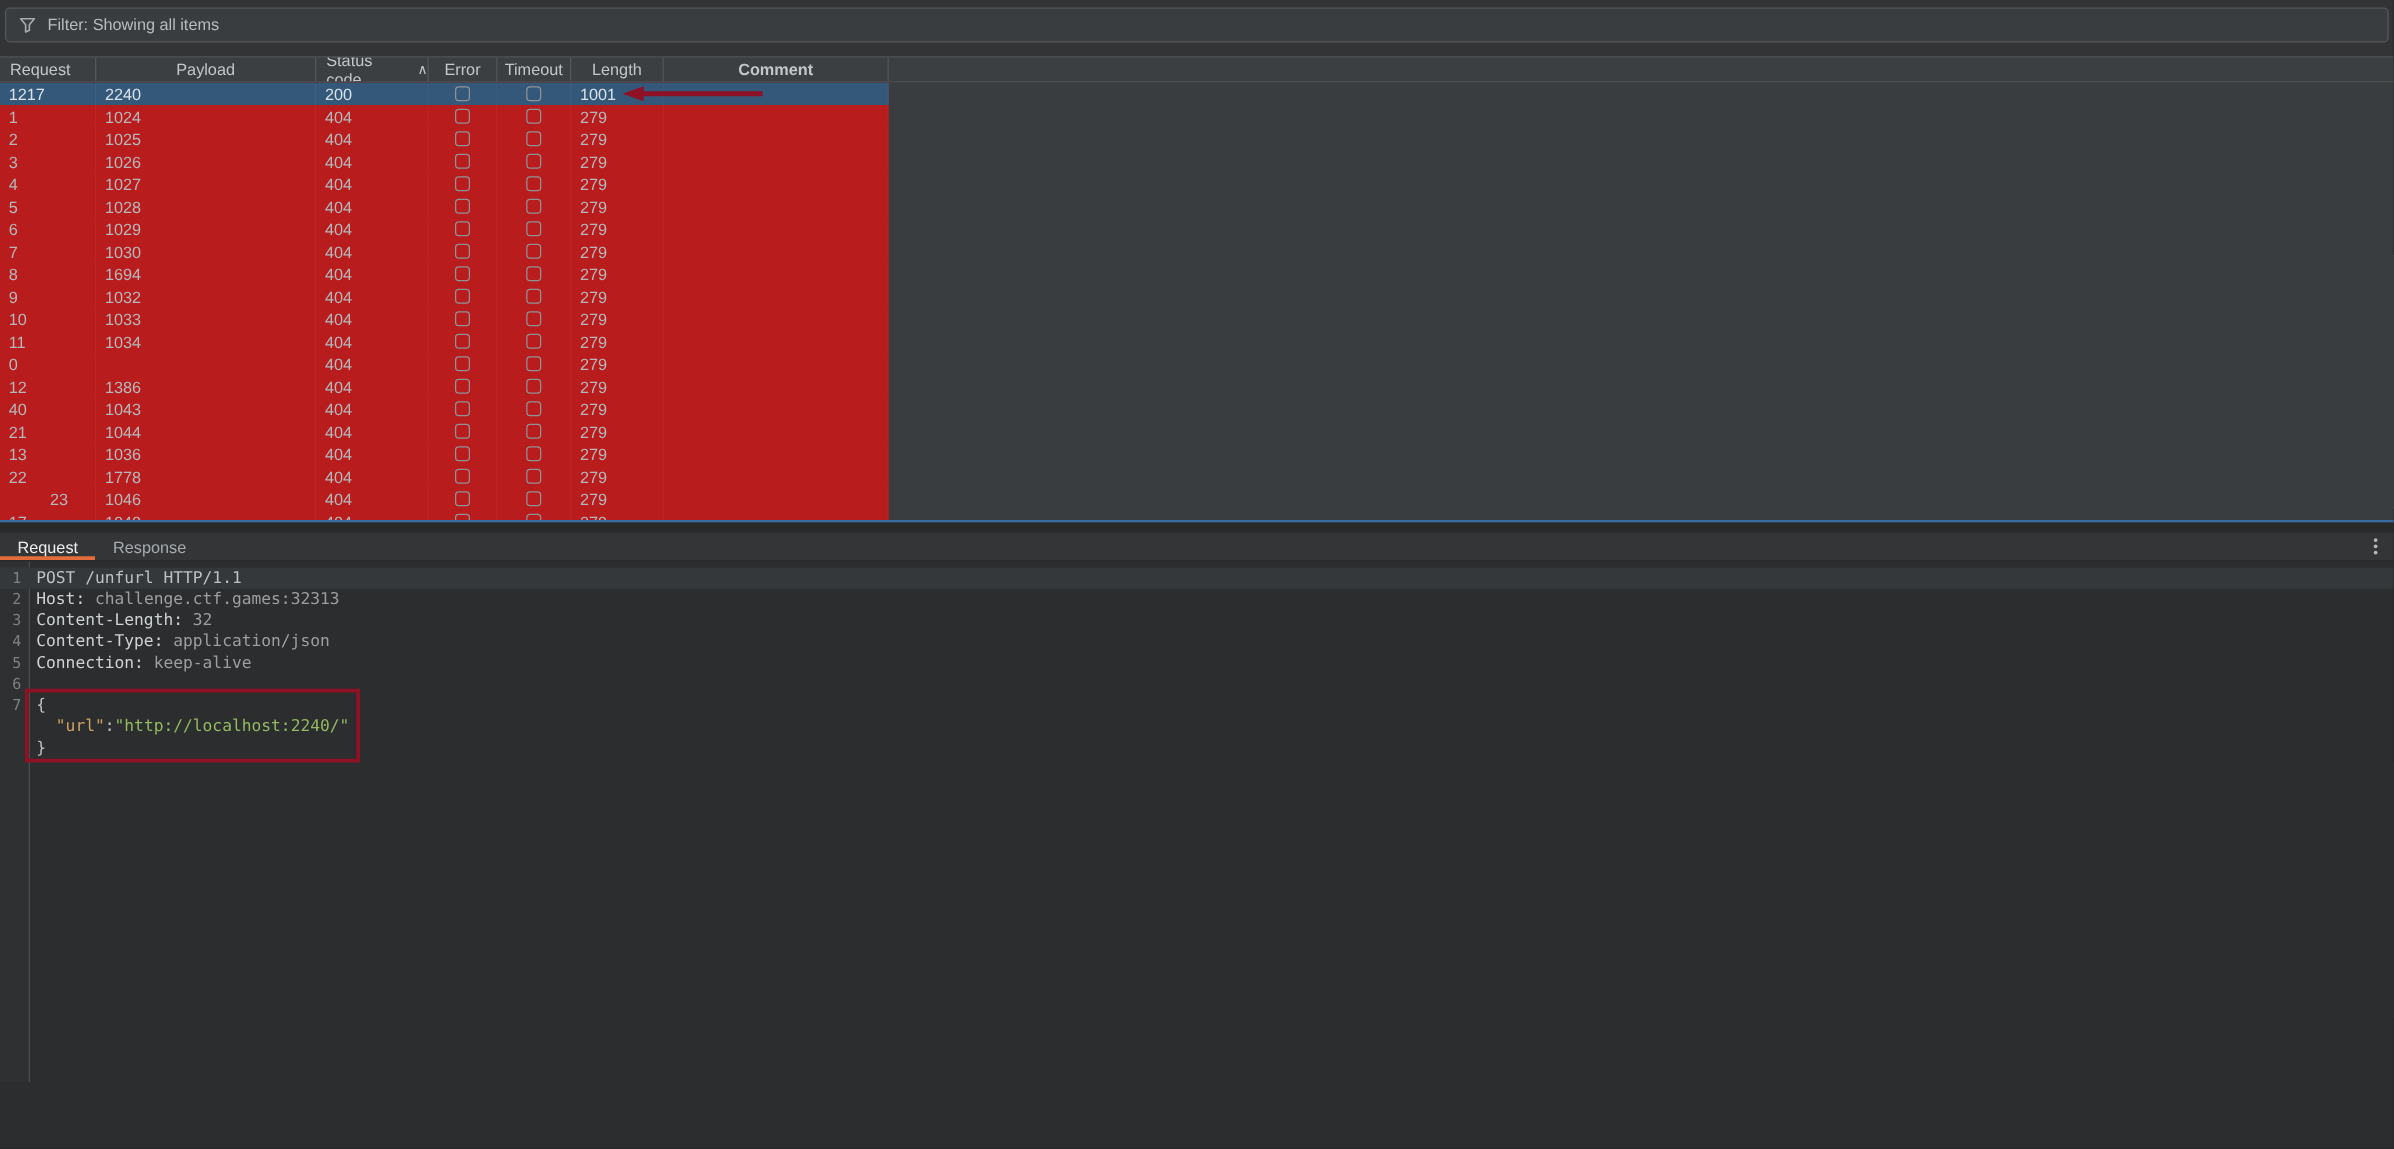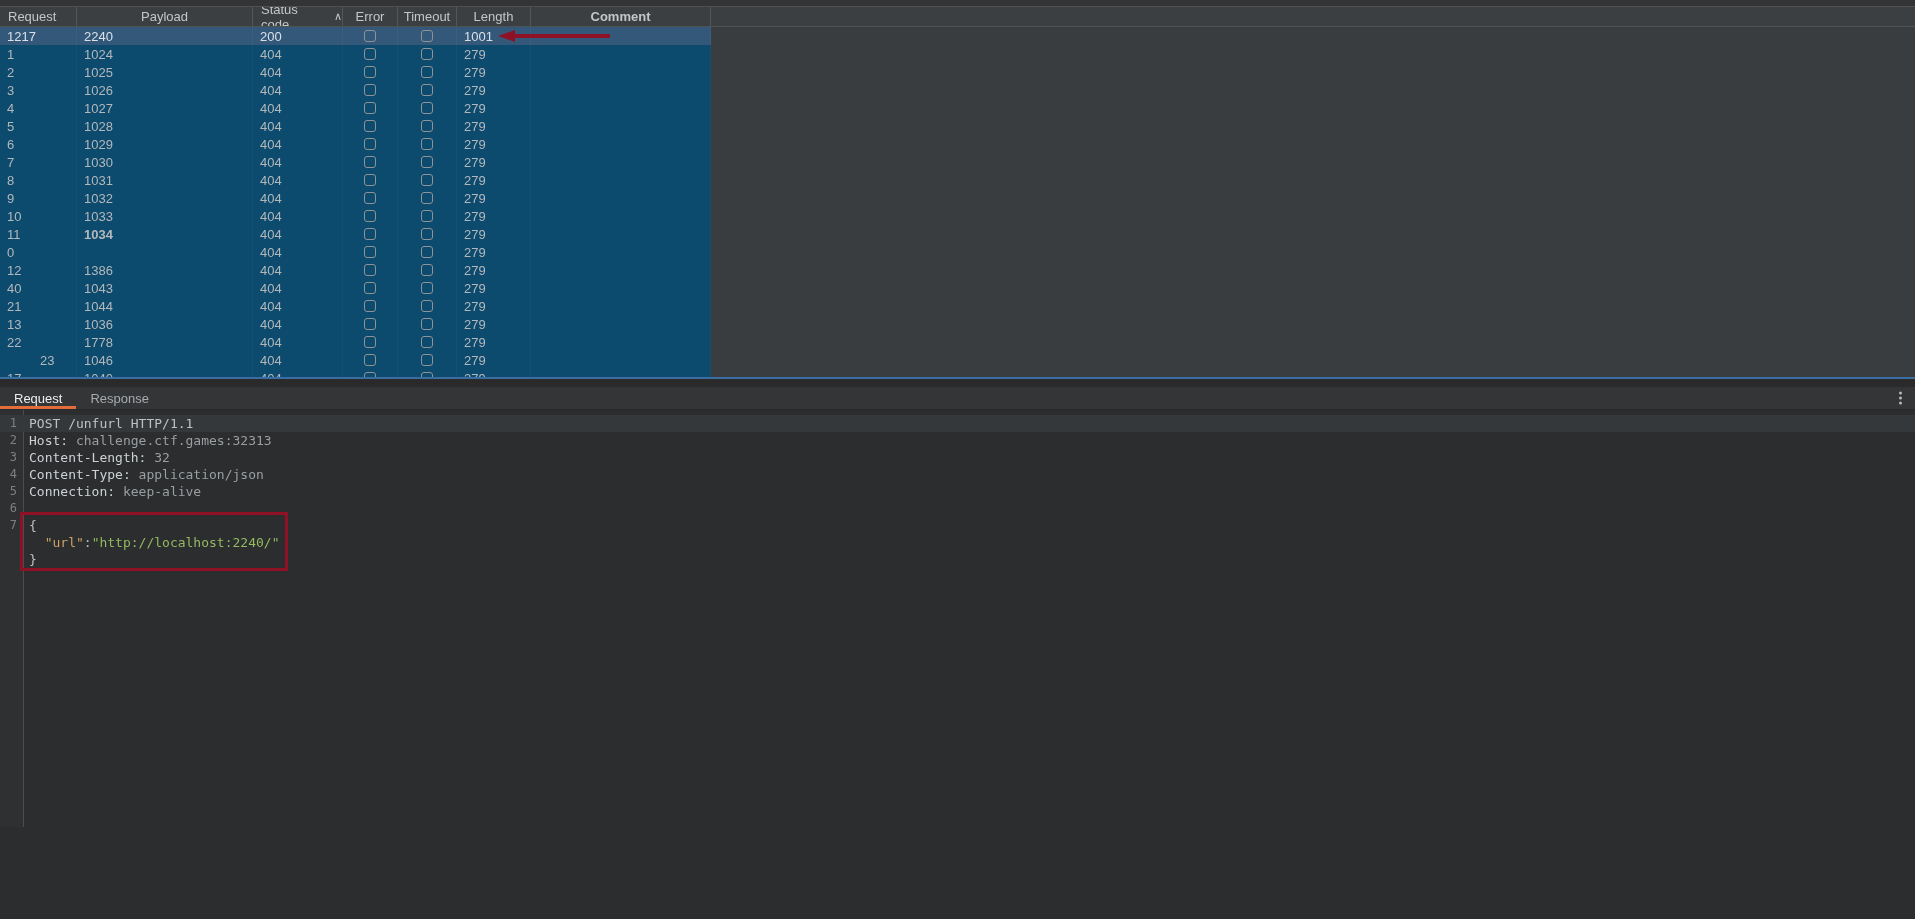--- a/index.html
+++ b/index.html
@@ -37,21 +37,21 @@
     display:flex; height:21px; align-items:center; background:#3c3f41;
     border-top:1px solid #4e5254; border-bottom:1px solid #4e5254;
     color:#c3c7ca;
   }
   .th { height:100%; display:flex; align-items:center; border-right:1px solid #53565a; overflow:hidden; }
   .th.left { padding-left:8px; justify-content:flex-start; }
   .th.center { justify-content:center; }
   .th .sort-glyph { margin-left:8px; font-family:"DejaVu Sans",sans-serif; font-size:11px; color:#c3c7ca; }
   .th.spacer { flex:1; border-right:none; }
   .table-body-area { position:relative; height:350px; background:#3a3d3f; overflow:hidden; }
-  .tbody { position:absolute; left:0; top:0; width:711px; background:#0c4a6e; }
+  .tbody { position:absolute; left:0; top:0; width:711px; background:#b91c1c; }
   .tr { display:flex; height:18px; align-items:center; color:#b4b8bb; }
   .tr.selected { background:#34587a; color:#d9e0e6; }
   .td { height:100%; display:flex; align-items:center; overflow:hidden;
         border-right:1px solid rgba(255,255,255,0.035); }
   .td.left { padding-left:7px; justify-content:flex-start; }
   .td.center { justify-content:center; }
   .cb {
     width:12px; height:12px; border:1.5px solid #8f9396; border-radius:3px;
     background:transparent;
   }
@@ -121,20 +121,30 @@
   }
   .funnel-icon { display:flex; align-items:center; }
 </style>
 </head>
 <body>
 
 <div class="app">
 
 
   <div class="results-panel">
+    <div class="filter-wrap">
+      <div class="filter-bar">
+        <span class="funnel-icon">
+          <svg width="14" height="14" viewBox="0 0 14 14">
+            <path d="M1.5 2 H12.5 L8.5 6.8 V11.2 L5.5 12.6 V6.8 Z" fill="none" stroke="#a8acb0" stroke-width="1.3" stroke-linejoin="round"></path>
+          </svg>
+        </span>
+        <span>Filter: Showing all items</span>
+      </div>
+    </div>
     <div class="pre-header"></div>
 
     <div class="thead" id="thead">
         <div class="th left" style="width: 77px; flex: 0 0 77px;">
           <span>Request</span>
         </div>
         <div class="th center" style="width: 176px; flex: 0 0 176px;">
           <span>Payload</span>
         </div>
         <div class="th left" style="width: 90px; flex: 0 0 90px;">
@@ -261,21 +271,21 @@
               <div class="cb"></div>
             </div>
             <div class="td center" style="width: 59px; flex: 0 0 59px;">
               <div class="cb"></div>
             </div>
             <div class="td left" style="width: 74px; flex: 0 0 74px;">279</div>
             <div class="td left" style="width: 180px; flex: 0 0 180px;"></div>
           </div>
           <div class="tr">
             <div class="td left" style="width: 77px; flex: 0 0 77px;">8</div>
-            <div class="td left" style="width: 176px; flex: 0 0 176px;">1031</div>
+            <div class="td left" style="width: 176px; flex: 0 0 176px;">1694</div>
             <div class="td left" style="width: 90px; flex: 0 0 90px;">404</div>
             <div class="td center" style="width: 55px; flex: 0 0 55px;">
               <div class="cb"></div>
             </div>
             <div class="td center" style="width: 59px; flex: 0 0 59px;">
               <div class="cb"></div>
             </div>
             <div class="td left" style="width: 74px; flex: 0 0 74px;">279</div>
             <div class="td left" style="width: 180px; flex: 0 0 180px;"></div>
           </div>
@@ -300,21 +310,21 @@
               <div class="cb"></div>
             </div>
             <div class="td center" style="width: 59px; flex: 0 0 59px;">
               <div class="cb"></div>
             </div>
             <div class="td left" style="width: 74px; flex: 0 0 74px;">279</div>
             <div class="td left" style="width: 180px; flex: 0 0 180px;"></div>
           </div>
           <div class="tr">
             <div class="td left" style="width: 77px; flex: 0 0 77px;">11</div>
-            <div class="td left" style="width: 176px; flex: 0 0 176px; font-weight: bold;">1034</div>
+            <div class="td left" style="width: 176px; flex: 0 0 176px;">1034</div>
             <div class="td left" style="width: 90px; flex: 0 0 90px;">404</div>
             <div class="td center" style="width: 55px; flex: 0 0 55px;">
               <div class="cb"></div>
             </div>
             <div class="td center" style="width: 59px; flex: 0 0 59px;">
               <div class="cb"></div>
             </div>
             <div class="td left" style="width: 74px; flex: 0 0 74px;">279</div>
             <div class="td left" style="width: 180px; flex: 0 0 180px;"></div>
           </div>

